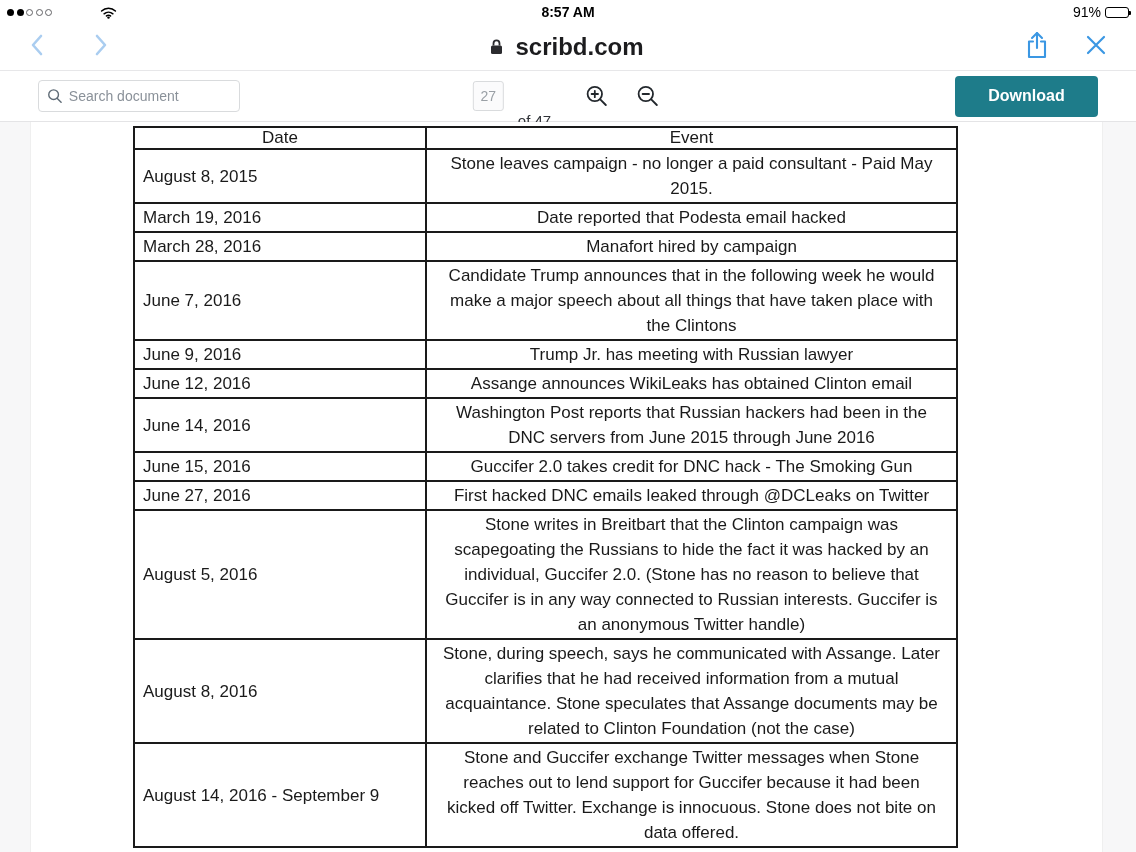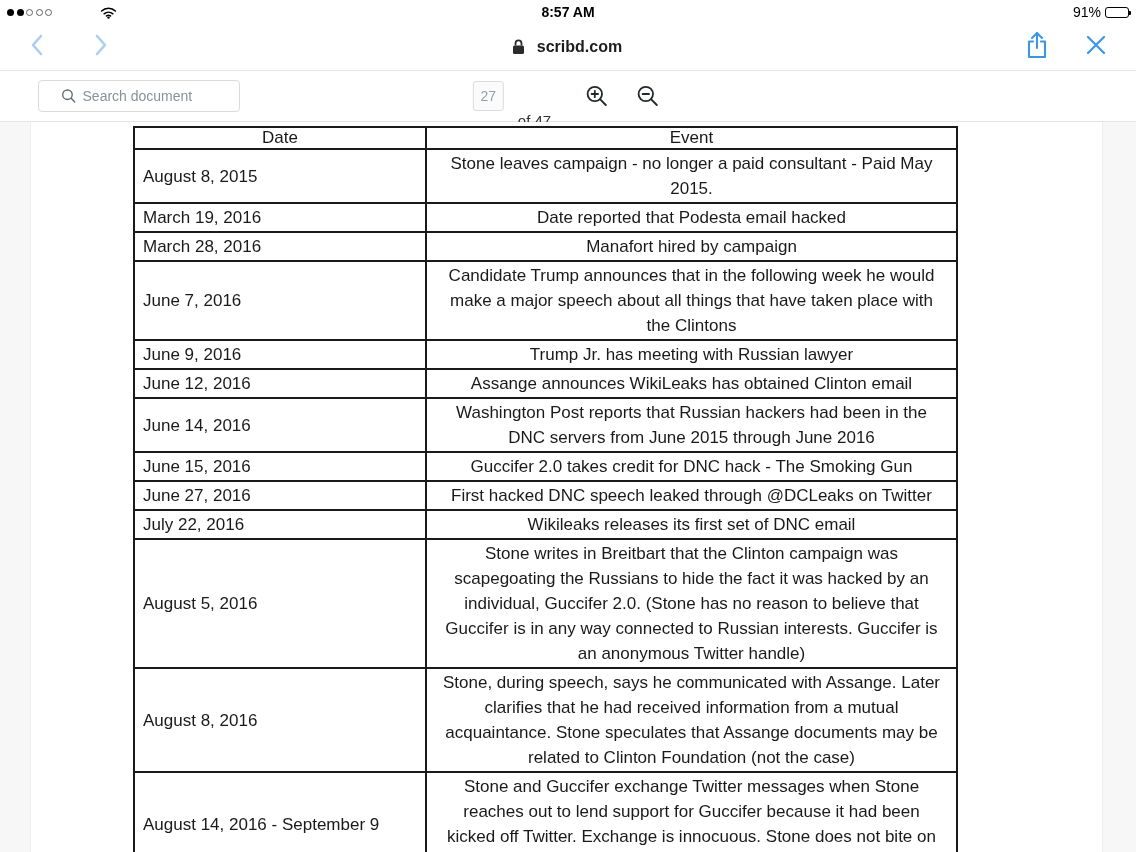--- a/index.html
+++ b/index.html
@@ -21,29 +21,29 @@
   .battery-fill { height:100%; width:88%; background:#000; border-radius:1px; }
   .battery-tip { position:absolute; right:-3px; top:3px; width:2px; height:4px; background:#000; border-radius:0 1px 1px 0; }
 
   
   .nav-bar { height:47px; background:#fff; border-bottom:1px solid #e7e7e9; position:relative;
     display:flex; align-items:center; }
   .nav-chevron { position:absolute; top:50%; transform:translateY(-50%); cursor:pointer; }
   .nav-back { left:26px; }
   .nav-forward { left:88px; }
   .nav-center { position:absolute; left:0; right:2px; display:flex; align-items:center;
-    justify-content:center; gap:12px; color:#1c1c1e; font-size:16px; font-weight:600; }
+    justify-content:center; gap:12px; color:#1c1c1e; font-size:24px; font-weight:600; }
   .nav-share { position:absolute; right:86px; top:50%; transform:translateY(-50%); cursor:pointer; }
   .nav-close { position:absolute; right:28px; top:50%; transform:translateY(-50%); cursor:pointer; }
 
   
   .toolbar { height:51px; background:#fff; border-bottom:1px solid #e4e4e6; position:relative;
     display:flex; align-items:center; }
   .search-box { position:absolute; left:38px; width:202px; height:32px; border:1px solid #d9dbdd;
-    border-radius:4px; display:flex; align-items:center; padding:0 22px; gap:6px; background:#fff; }
+    border-radius:4px; display:flex; align-items:center; padding:0 8px; gap:6px; background:#fff; }
   .search-box input { border:none; outline:none; width:100%; font-size:14px;
     font-family:"Liberation Sans",sans-serif; color:#333; background:transparent; }
   .search-box input::placeholder { color:#8a9199; }
   .page-controls { position:absolute; left:50%; transform:translateX(-50%); display:flex;
     align-items:center; gap:14px; }
   .page-input { width:31px; height:30px; border:1px solid #d9dbdd; border-radius:3px;
     text-align:center; font-size:14px; color:#9aa0a6; background:#fbfbfc; outline:none;
     font-family:"Liberation Sans",sans-serif; }
   .page-total { font-size:15px; color:#2f3237; margin-right:10px;margin-top:48px; }
   .zoom-btn { background:none; border:none; cursor:pointer; padding:2px; margin-left:8px; display:flex; }
@@ -145,20 +145,21 @@
       </svg>
     </button>
     <button class="zoom-btn">
       <svg width="25" height="25" viewBox="0 0 25 25" fill="none">
         <circle cx="10" cy="10" r="7.2" stroke="#23282d" stroke-width="1.8"></circle>
         <path d="M6.8 10 H13.2" stroke="#23282d" stroke-width="1.8" stroke-linecap="round"></path>
         <path d="M15.4 15.4 L21 21" stroke="#23282d" stroke-width="1.9" stroke-linecap="round"></path>
       </svg>
     </button>
   </div>
+  <button class="download-btn">Download</button>
 </div>
 
 <div class="doc-viewer">
   <div class="doc-page">
     <table class="timeline">
       <colgroup>
           <col class="c-date">
           <col class="c-event">
         </colgroup>
       <thead>
@@ -195,25 +196,21 @@
           <tr>
             <td class="date-cell">June 14, 2016</td>
             <td class="event-cell">Washington Post reports that Russian hackers had been in the DNC servers from June 2015 through June 2016</td>
           </tr>
           <tr>
             <td class="date-cell">June 15, 2016</td>
             <td class="event-cell">Guccifer 2.0 takes credit for DNC hack - The Smoking Gun</td>
           </tr>
           <tr>
             <td class="date-cell">June 27, 2016</td>
-            <td class="event-cell">First hacked DNC speech leaked through @DCLeaks on Twitter</td>
-          </tr>
-          <tr>
-            <td class="date-cell">July 22, 2016</td>
-            <td class="event-cell">Wikileaks releases its first set of DNC email</td>
+            <td class="event-cell">First hacked DNC emails leaked through @DCLeaks on Twitter</td>
           </tr>
           <tr>
             <td class="date-cell">August 5, 2016</td>
             <td class="event-cell">Stone writes in Breitbart that the Clinton campaign was scapegoating the Russians to hide the fact it was hacked by an individual, Guccifer 2.0. (Stone has no reason to believe that Guccifer is in any way connected to Russian interests. Guccifer is an anonymous Twitter handle)</td>
           </tr>
           <tr>
             <td class="date-cell">August 8, 2016</td>
             <td class="event-cell">Stone, during speech, says he communicated with Assange. Later clarifies that he had received information from a mutual acquaintance. Stone speculates that Assange documents may be related to Clinton Foundation (not the case)</td>
           </tr>
           <tr>

